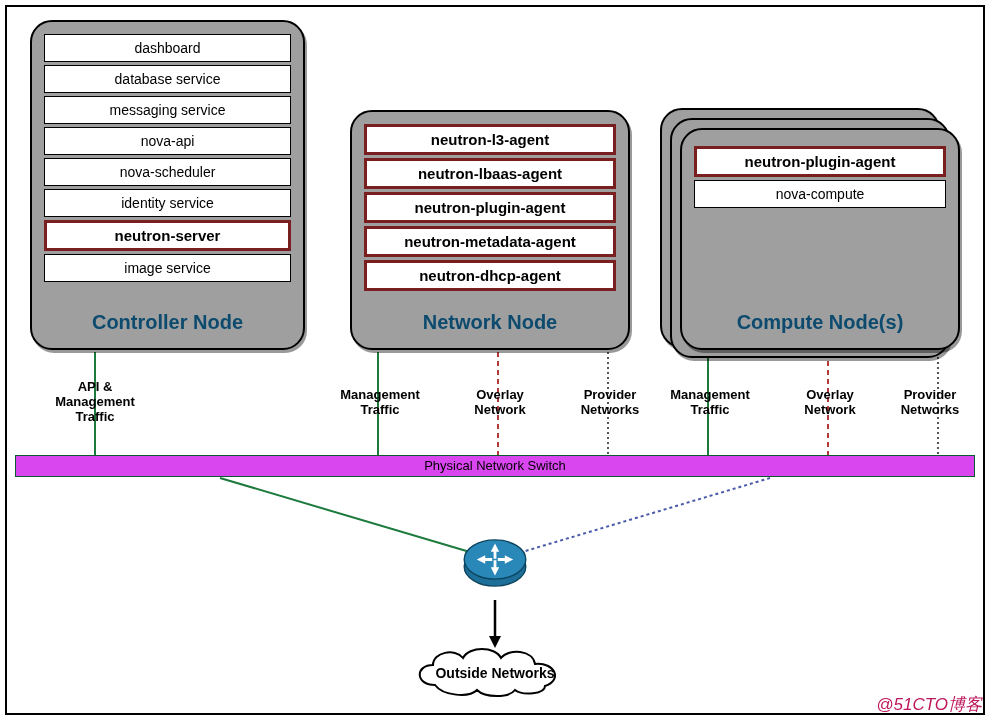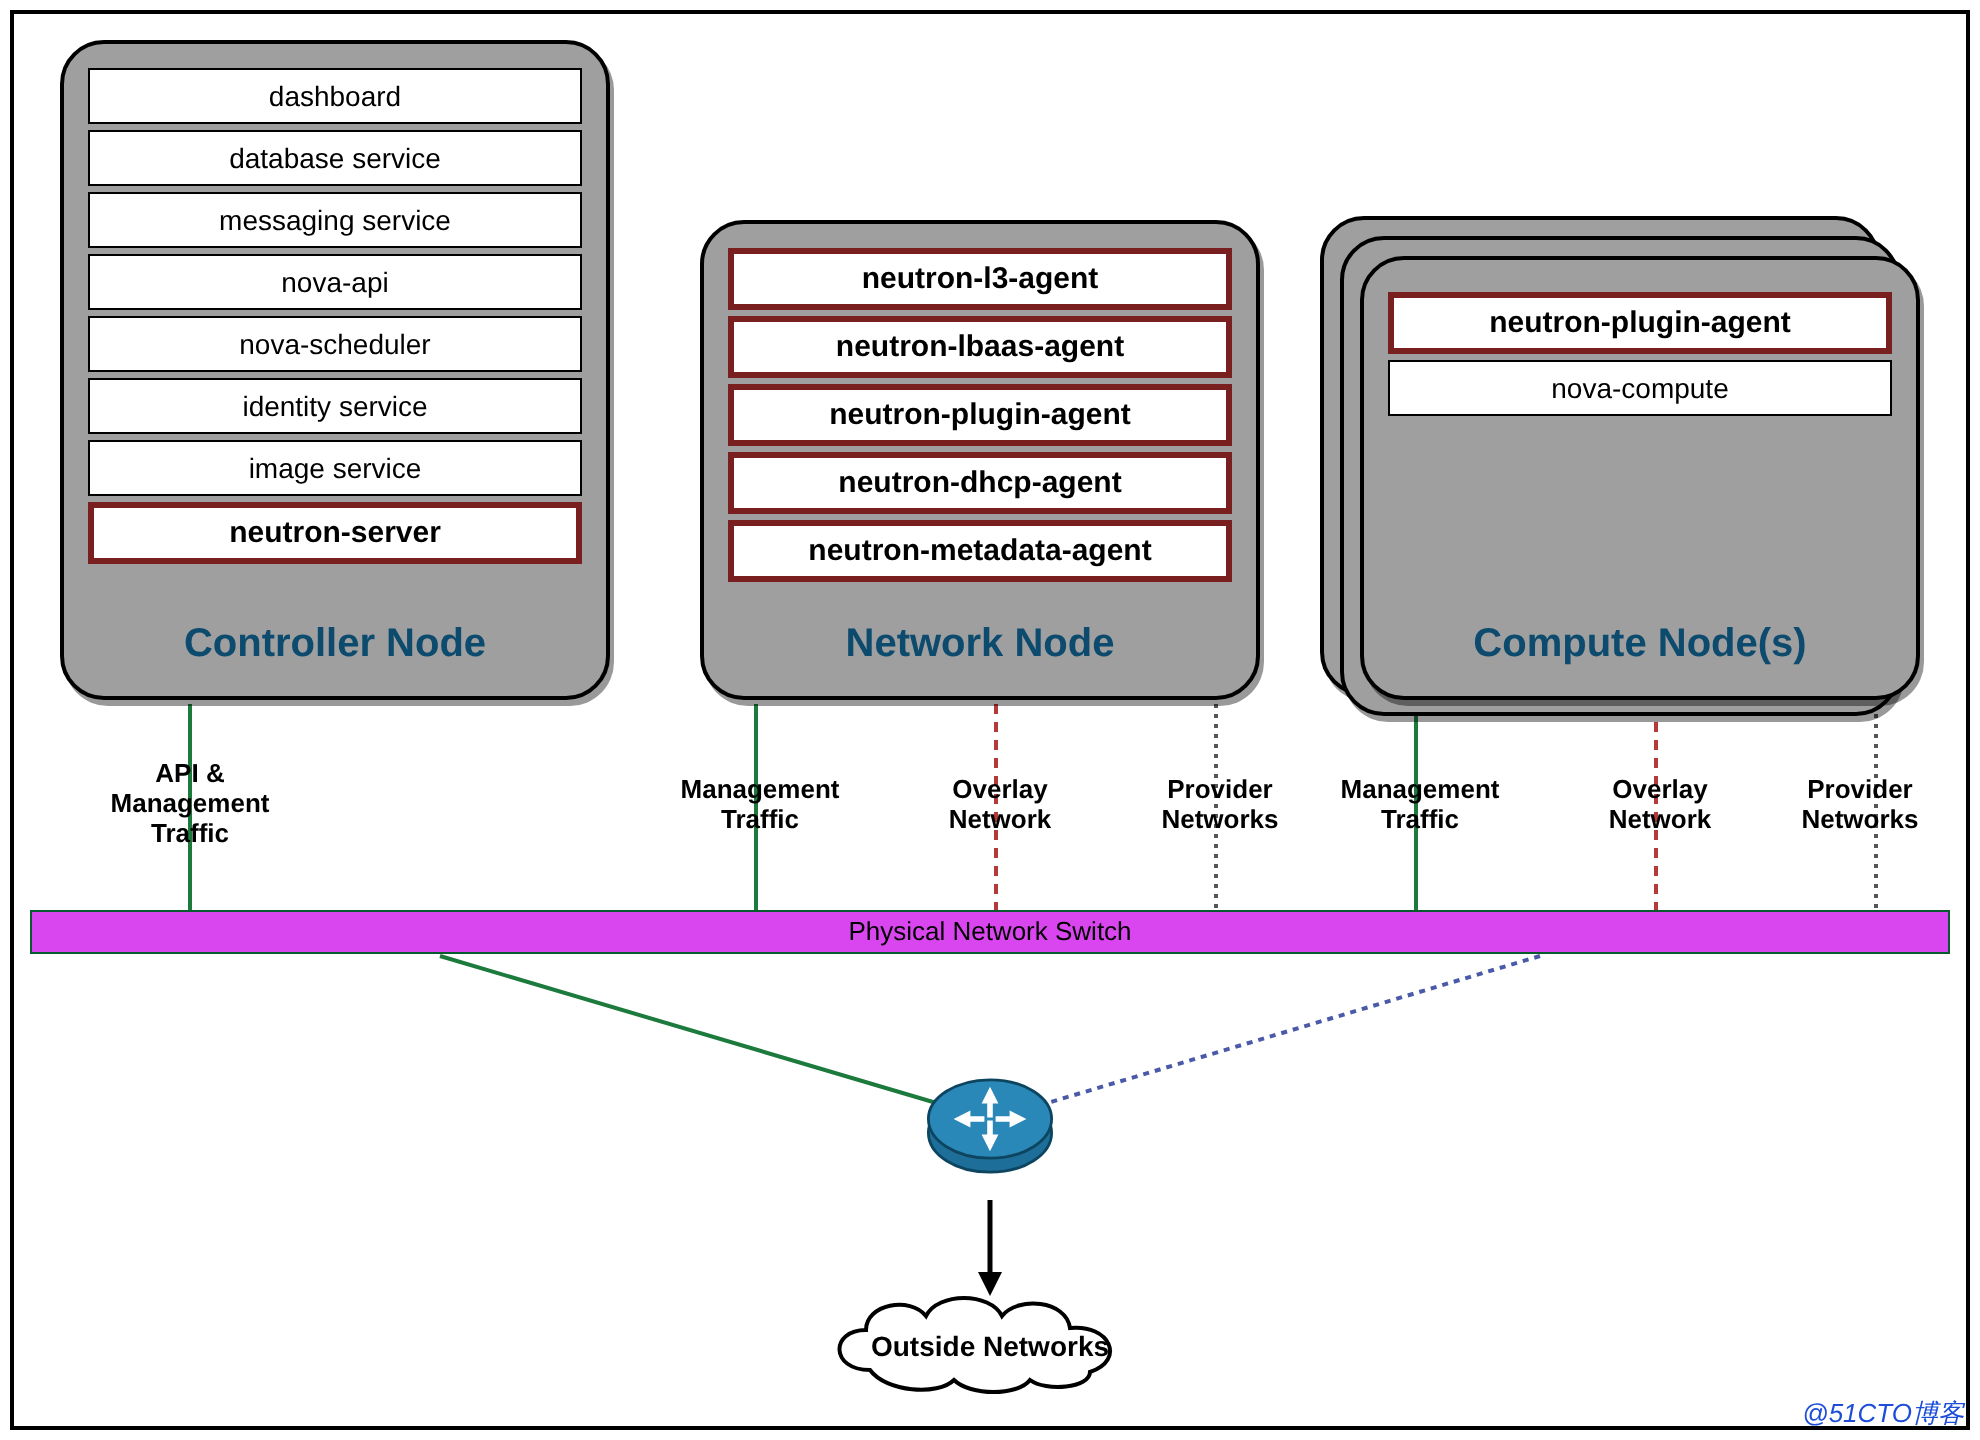--- a/index.html
+++ b/index.html
@@ -111,22 +111,22 @@
   
   .cloud-wrap {
     position: absolute;
     left: 405px; top: 640px;
     width: 180px; height: 60px;
   }
 
   .watermark {
     position: absolute;
     right: 8px; bottom: 4px;
-    font-size: 13px;
-    color: #1d4ed8;
+    font-size: 17px;
+    color: #be185d;
     font-style: italic;
   }
 </style>
 </head>
 <body>
 
 <div class="frame"></div>
 
 <svg class="wires" viewBox="0 0 990 720">
 
@@ -148,33 +148,33 @@
 </svg>
 
 <div id="controller" class="node">
   <div class="inner">
       <div class="svc">dashboard</div>
       <div class="svc">database service</div>
       <div class="svc">messaging service</div>
       <div class="svc">nova-api</div>
       <div class="svc">nova-scheduler</div>
       <div class="svc">identity service</div>
+      <div class="svc hl">neutron-server</div>
       <div class="svc">image service</div>
-      <div class="svc hl">neutron-server</div>
     </div>
   <div class="node-title" style="white-space: pre-line;">Controller Node</div>
 </div>
 
 <div id="networknd" class="node">
   <div class="inner">
       <div class="svc hl">neutron-l3-agent</div>
       <div class="svc hl">neutron-lbaas-agent</div>
       <div class="svc hl">neutron-plugin-agent</div>
+      <div class="svc hl">neutron-metadata-agent</div>
       <div class="svc hl">neutron-dhcp-agent</div>
-      <div class="svc hl">neutron-metadata-agent</div>
     </div>
   <div class="node-title" style="white-space: pre-line;">Network Node</div>
 </div>
 
 <div id="compute3" class="stack-card"></div>
 <div id="compute2" class="stack-card"></div>
 <div id="compute1" class="node">
   <div class="inner">
       <div class="svc hl">neutron-plugin-agent</div>
       <div class="svc">nova-compute</div>

